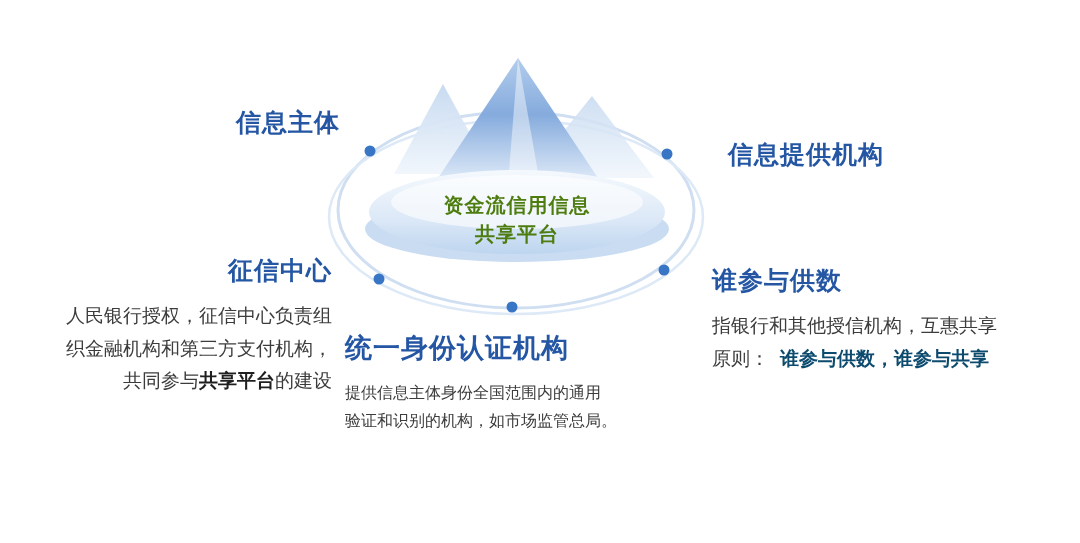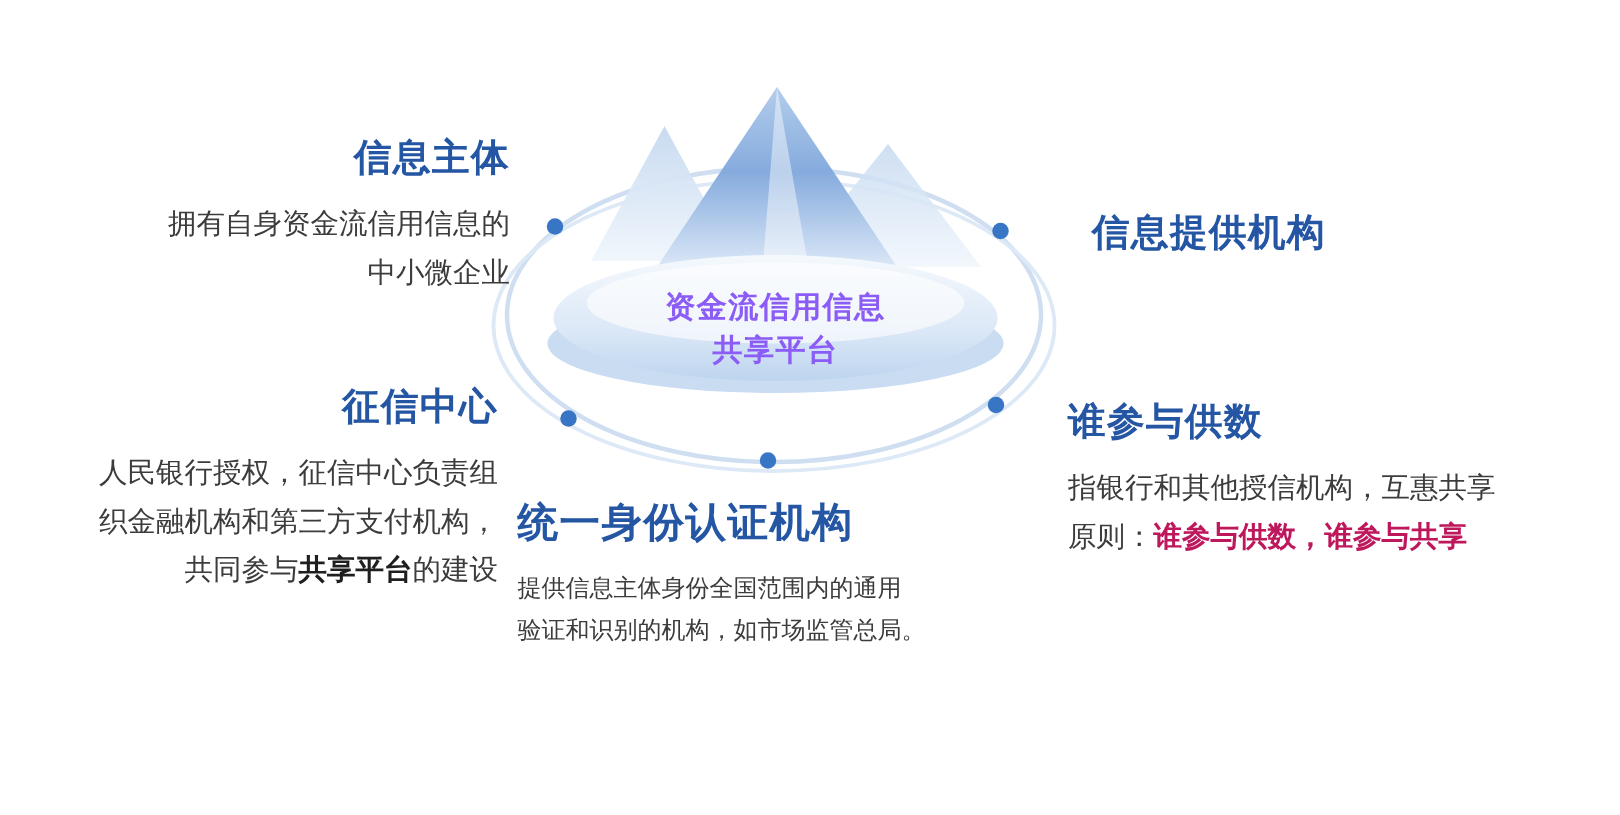--- a/index.html
+++ b/index.html
@@ -22,30 +22,30 @@
     margin-bottom: 13px;
   }
   .node p {
     font-size: 19px;
     color: #3c3c3c;
     line-height: 1.72;
     white-space: pre-line;
   }
   .right-align { text-align: right; }
   .bold-part { font-weight: bold; color: #1f1f1f; }
-  .red-part { color: #be185d; font-weight: bold; }
+  .red-part { color: #0c4a6e; font-weight: bold; margin-left: 11px; }
   .identity h2 { text-align: left; font-size: 27px; }
   .identity p { font-size: 16px; }
   .center-label {
     position: absolute;
     left: 377px;
     top: 191px;
     width: 280px;
     text-align: center;
-    color: #8b5cf6;
+    color: #4d7c0f;
     font-weight: bold;
     font-size: 20px;
     line-height: 1.45;
     letter-spacing: 1px;
   }
 </style>
 </head>
 <body>
 
 <div class="canvas">
@@ -85,24 +85,22 @@
     <circle cx="379" cy="279" r="5.5" fill="#3875c5"></circle>
     <circle cx="664" cy="270" r="5.5" fill="#3875c5"></circle>
     <circle cx="512" cy="307" r="5.5" fill="#3875c5"></circle>
   </svg>
 
   <div class="center-label">
     <div>资金流信用信息</div>
     <div>共享平台</div>
   </div>
 
-  <div class="node right-align" style="top:88px; right:740px; width:330px;">
+  <div class="node right-align" style="top:106px; right:740px; width:330px;">
     <h2>信息主体</h2>
-    <p>拥有自身资金流信用信息的
-中小微企业</p>
   </div>
 
   <div class="node right-align" style="top:254px; right:748px; width:340px;">
     <h2>征信中心</h2>
     <p><span>人民银行授权，征信中心负责组
 织金融机构和第三方支付机构，
 共同参与</span><span class="bold-part">共享平台</span><span>的建设</span></p>
   </div>
 
   <div class="node" style="top:106px; left:728px; width:330px;margin-top:32px;">

